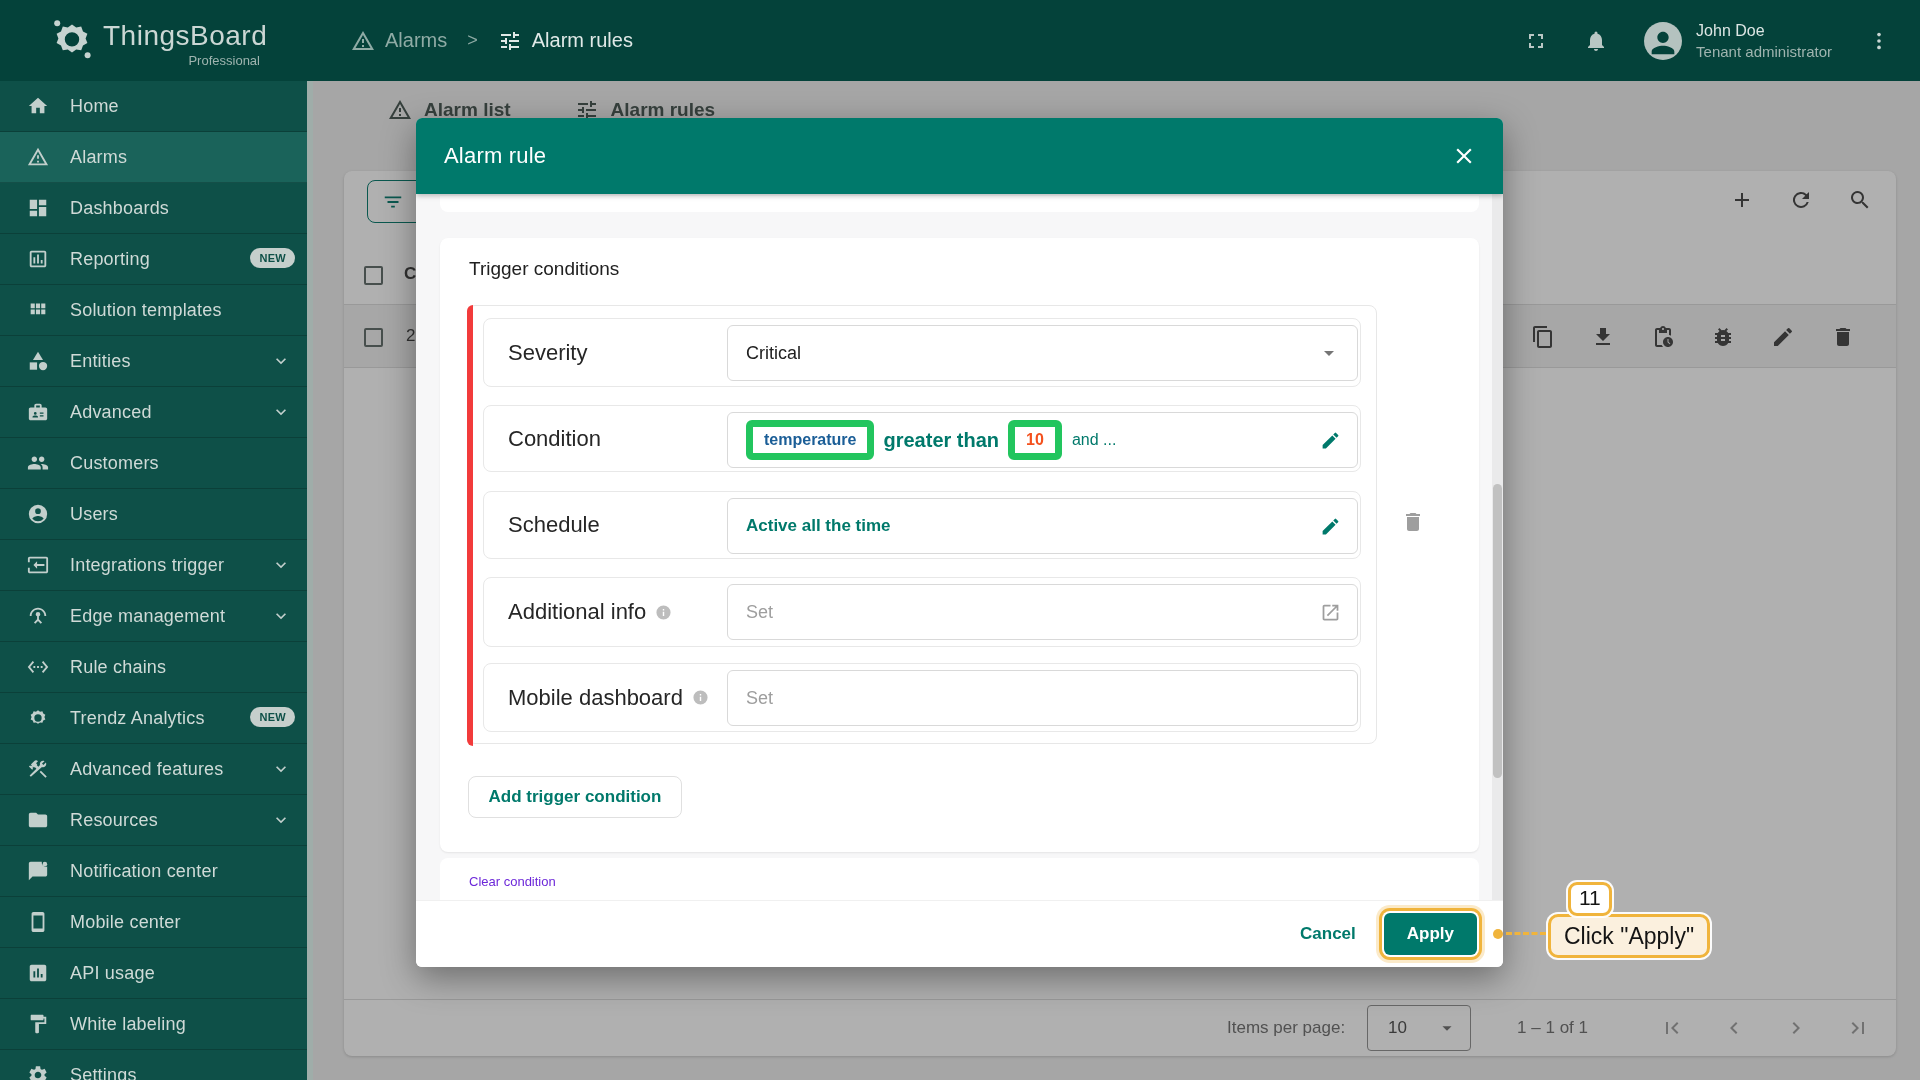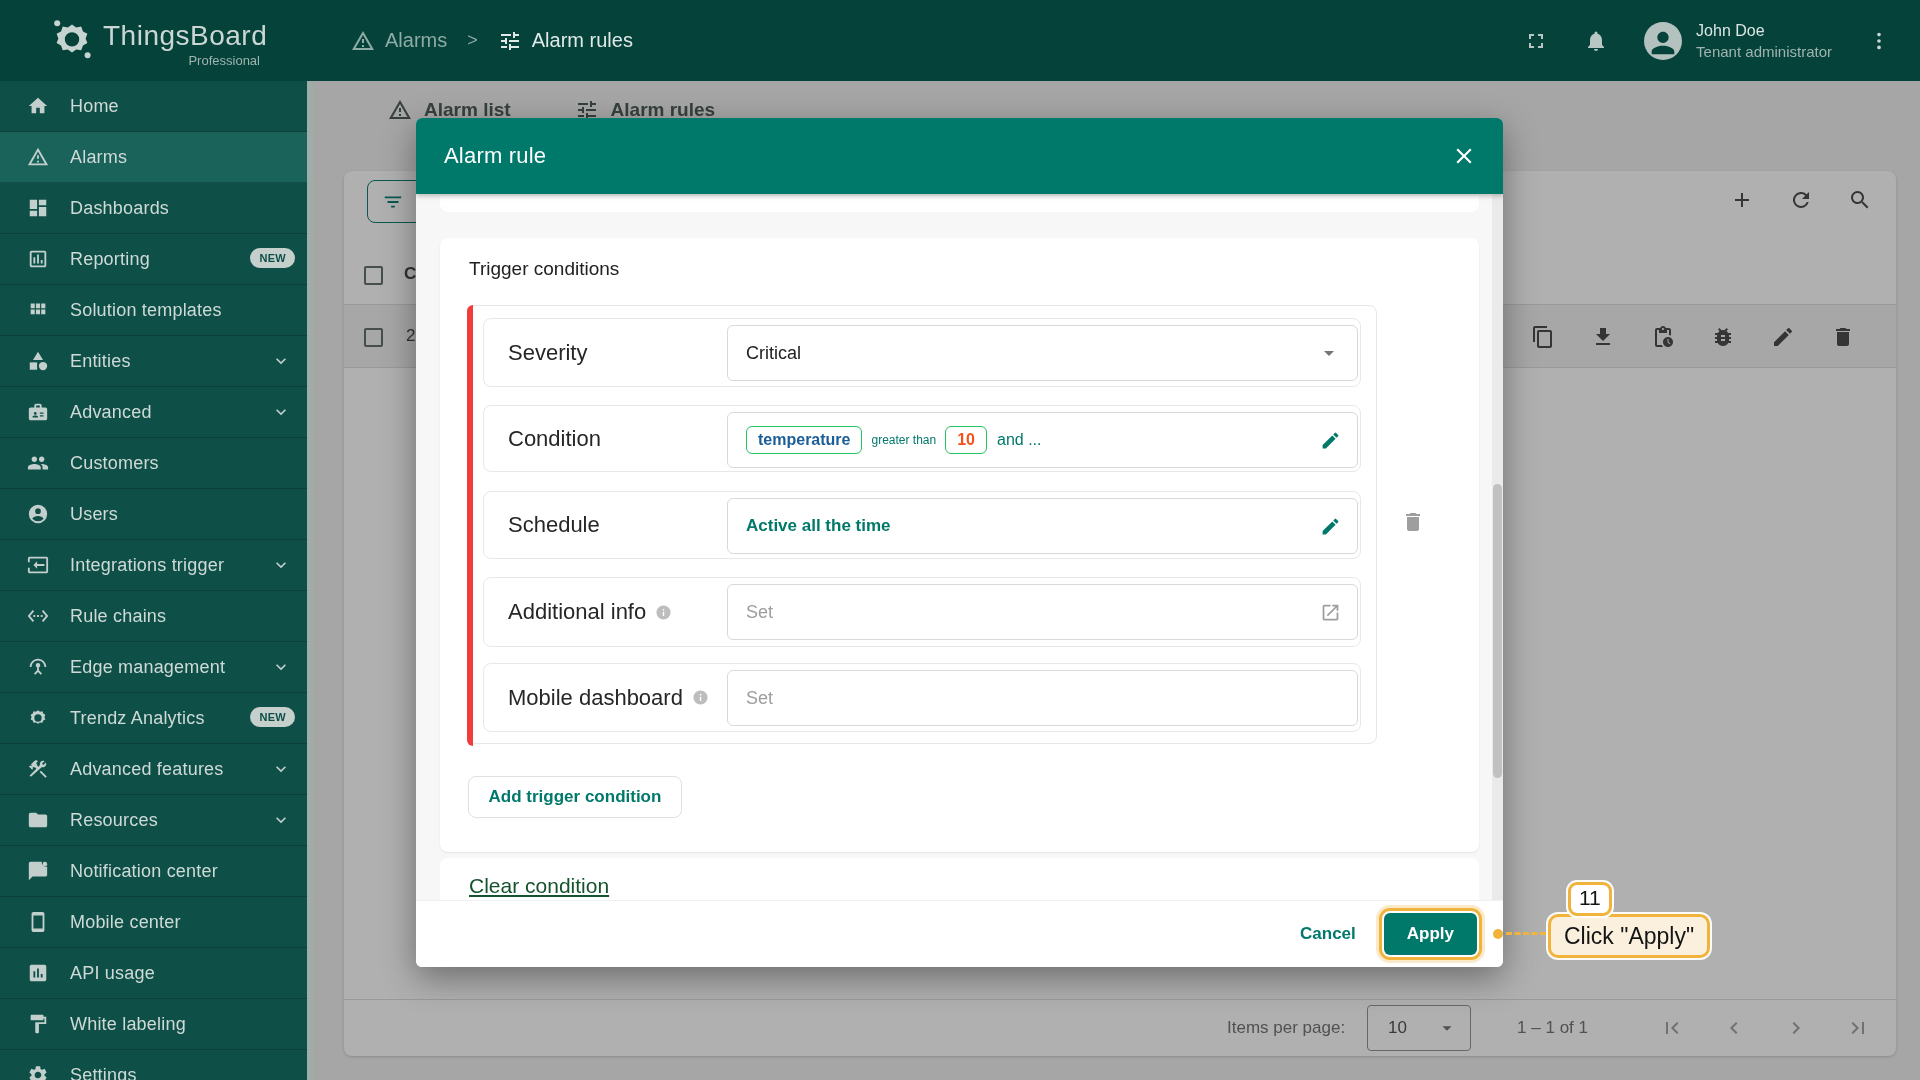--- a/index.html
+++ b/index.html
@@ -83,29 +83,29 @@
   .g-label { font-size:22px; color:#262626; display:flex; align-items:center; gap:9px; }
   .info-ico { width:17px; height:17px; color:#BDBDBD; }
   .g-field { position:absolute; left:243px; top:6px; width:631px; height:56px; border:1px solid #D9D9D9; border-radius:6px; display:flex; align-items:center; padding:0 16px 0 18px; background:#FFF; }
   .f-value { font-size:18px; color:#212121; }
   .f-placeholder { font-size:18px; color:#9E9E9E; }
   .f-teal { font-size:17px; font-weight:700; color:#00796B; }
   .spacer { flex:1; }
   .dd-arrow { width:24px; height:24px; color:#757575; }
   .pencil { width:21px; height:21px; color:#00796B; cursor:pointer; }
   .launch { width:21px; height:21px; color:#9E9E9E; cursor:pointer; }
-  .chip { font-size:16px; font-weight:700; padding:4px 11px; border:1px solid #22c55e; border-radius:6px; }
+  .chip { font-size:16px; font-weight:700; padding:4px 11px; border:7px solid #22c55e; border-radius:6px; }
   .chip-key { color:#1B5E97; margin-right:9px; }
-  .chip-op { color:#00796B; font-weight:400; font-size:12px; margin-right:9px; }
+  .chip-op { color:#00796B; font-weight:700; font-size:20px; margin-right:9px; }
   .chip-val { color:#F4511E; margin-right:10px; }
   .chip-more { color:#00796B; font-size:16px; }
   .grp-trash { position:absolute; left:961px; top:272px; width:24px; height:24px; color:#9E9E9E; cursor:pointer; }
   .add-btn { position:absolute; left:28px; top:538px; width:214px; height:42px; border:1px solid #E0E0E0; border-radius:8px; display:flex; align-items:center; justify-content:center; color:#00796B; font-size:17px; font-weight:600; cursor:pointer; background:#FFF; }
   .clear-card { position:absolute; left:24px; top:664px; width:1039px; height:60px; background:#FFFFFF; border-radius:8px 8px 0 0; }
-  .clear-title { position:absolute; left:29px; top:16px; font-size:21px; font-weight:500; color:#14532d;text-decoration:underline; }
+  .clear-title { position:absolute; left:29px; top:16px; font-size:13px; font-weight:500; color:#6d28d9; }
   .dlg-scroll-track { position:absolute; right:0; top:0; width:11px; height:706px; background:rgba(0,0,0,0.05); }
   .dlg-scroll-thumb { position:absolute; right:1px; top:290px; width:9px; height:294px; background:#C1C1C1; border-radius:5px; }
   .dlg-footer { position:relative; height:67px; background:#FFFFFF; border-top:1px solid rgba(0,0,0,0.06); display:flex; align-items:center; justify-content:flex-end; padding-right:26px; z-index:3; }
   .cancel-btn { color:#00796B; font-size:17px; font-weight:600; padding:10px 18px; margin-right:10px; cursor:pointer; border-radius:6px; }
   .apply-btn { background:#00796B; color:#FFFFFF; font-size:17px; font-weight:600; padding:11px 23px; border-radius:6px; cursor:pointer;
     box-shadow:0 0 0 2px #FFFFFF, 0 0 0 5px #F0B43C, 0 0 0 8px rgba(240,180,60,0.28); }
 
   
   .annotation { position:absolute; left:0; top:0; z-index:40; }
   .ann-dot { position:absolute; left:1493px; top:929px; width:10px; height:10px; border-radius:50%; background:#F0B43C; }
@@ -235,32 +235,32 @@
       <svg class="i nav-ico" viewBox="0 0 24 24">
           <path d="M21 3H3c-1.1 0-2 .9-2 2v4h2V5h18v14H3v-4H1v4c0 1.1.9 2 2 2h18c1.1 0 2-.9 2-2V5c0-1.1-.9-2-2-2zm-10 5l-4 4 4 4v-3h8v-2h-8V8z"></path>
         </svg>
       <span class="nav-label">Integrations trigger</span>
       <svg class="i nav-chevron" viewBox="0 0 24 24">
           <path d="M16.59 8.59L12 13.17 7.41 8.59 6 10l6 6 6-6z"></path>
         </svg>
     </div>
     <div class="nav-item">
       <svg class="i nav-ico" viewBox="0 0 24 24">
-          <path d="M7.77 6.76L6.23 5.48.82 12l5.41 6.52 1.54-1.28L3.42 12l4.35-5.24zM7 13h2v-2H7v2zm10-2h-2v2h2v-2zm-6 2h2v-2h-2v2zm6.77-7.52l-1.54 1.28L20.58 12l-4.35 5.24 1.54 1.28L23.18 12l-5.41-6.52z"></path>
-        </svg>
-      <span class="nav-label">Rule chains</span>
-    </div>
-    <div class="nav-item">
-      <svg class="i nav-ico" viewBox="0 0 24 24">
           <path d="M12 5c3.87 0 7 3.13 7 7h2c0-4.97-4.03-9-9-9S3 7.03 3 12h2c0-3.87 3.13-7 7-7zm1 7.29c.88-.39 1.5-1.26 1.5-2.29a2.5 2.5 0 0 0-5 0c0 1.02.62 1.9 1.5 2.29v3.3L7.59 19 9 20.41l3-3 3 3L16.41 19 13 15.59v-3.3z"></path>
         </svg>
       <span class="nav-label">Edge management</span>
       <svg class="i nav-chevron" viewBox="0 0 24 24">
           <path d="M16.59 8.59L12 13.17 7.41 8.59 6 10l6 6 6-6z"></path>
         </svg>
+    </div>
+    <div class="nav-item">
+      <svg class="i nav-ico" viewBox="0 0 24 24">
+          <path d="M7.77 6.76L6.23 5.48.82 12l5.41 6.52 1.54-1.28L3.42 12l4.35-5.24zM7 13h2v-2H7v2zm10-2h-2v2h2v-2zm-6 2h2v-2h-2v2zm6.77-7.52l-1.54 1.28L20.58 12l-4.35 5.24 1.54 1.28L23.18 12l-5.41-6.52z"></path>
+        </svg>
+      <span class="nav-label">Rule chains</span>
     </div>
     <div class="nav-item">
       <svg class="i nav-ico" viewBox="0 0 24 24">
           <path fill-rule="evenodd" d="M12 3.6l2.2 1.6 2.6-.5.9 2.5 2.3 1.3-1 2.5 1 2.5-2.3 1.3-.9 2.5-2.6-.5-2.2 1.6-2.2-1.6-2.6.5-.9-2.5-2.3-1.3 1-2.5-1-2.5 2.3-1.3.9-2.5 2.6.5zM12 8a4 4 0 1 0 0 8 4 4 0 0 0 0-8z"></path>
         </svg>
       <span class="nav-label">Trendz Analytics</span>
       <span class="nav-badge">NEW</span>
     </div>
     <div class="nav-item">
       <svg class="i nav-ico" viewBox="0 0 24 24">

